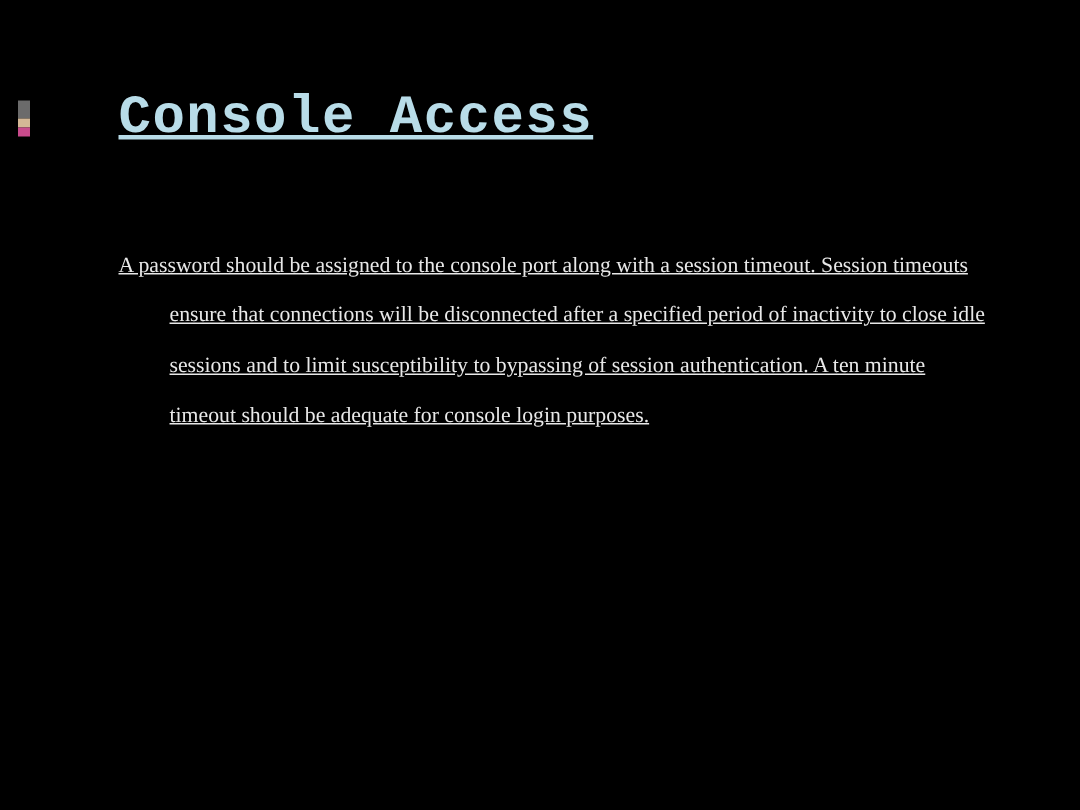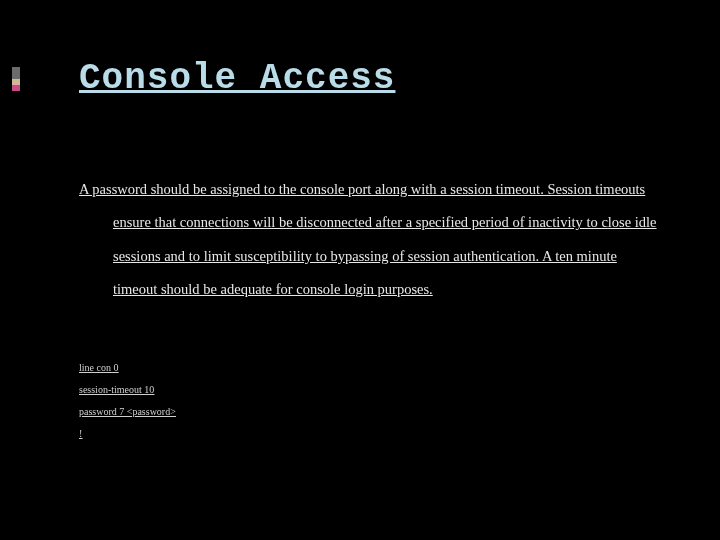--- a/index.html
+++ b/index.html
@@ -57,21 +57,21 @@
       top: 58px;
       font-family: "Consolas", "Courier New", monospace;
       font-size: 36px;
       font-weight: bold;
       color: #b8dce8;
       letter-spacing: 1px;
     }
     .body-text {
       position: absolute;
       left: 79px;
-      top: 173px;
+      top: 161px;
       width: 580px;
       font-family: Georgia, "Times New Roman", serif;
       font-size: 14.5px;
       color: #e8e8e8;
       line-height: 2.3;
       text-indent: -34px;
       padding-left: 34px;
     }
     .code-block {
       position: absolute;
@@ -93,19 +93,13 @@
   <div class="accent-bar">
     <div class="accent-bar-top"></div>
     <div class="accent-bar-middle"></div>
     <div class="accent-bar-bottom"></div>
   </div>
 
   <h1 class="title">Console Access</h1>
 
   <p class="body-text">A password should be assigned to the console port along with a session timeout.  Session timeouts ensure that connections will be disconnected after a specified period of inactivity to close idle sessions and to limit susceptibility to bypassing of session authentication.  A ten minute timeout should be adequate for console login purposes.</p>
 
-  <div class="code-block">
-    <span class="code-line">line con 0</span>
-    <span class="code-line">session-timeout 10</span>
-    <span class="code-line">password 7 &lt;password&gt;</span>
-    <span class="code-line">!</span>
-  </div>
 </div>
 
 </body></html>

